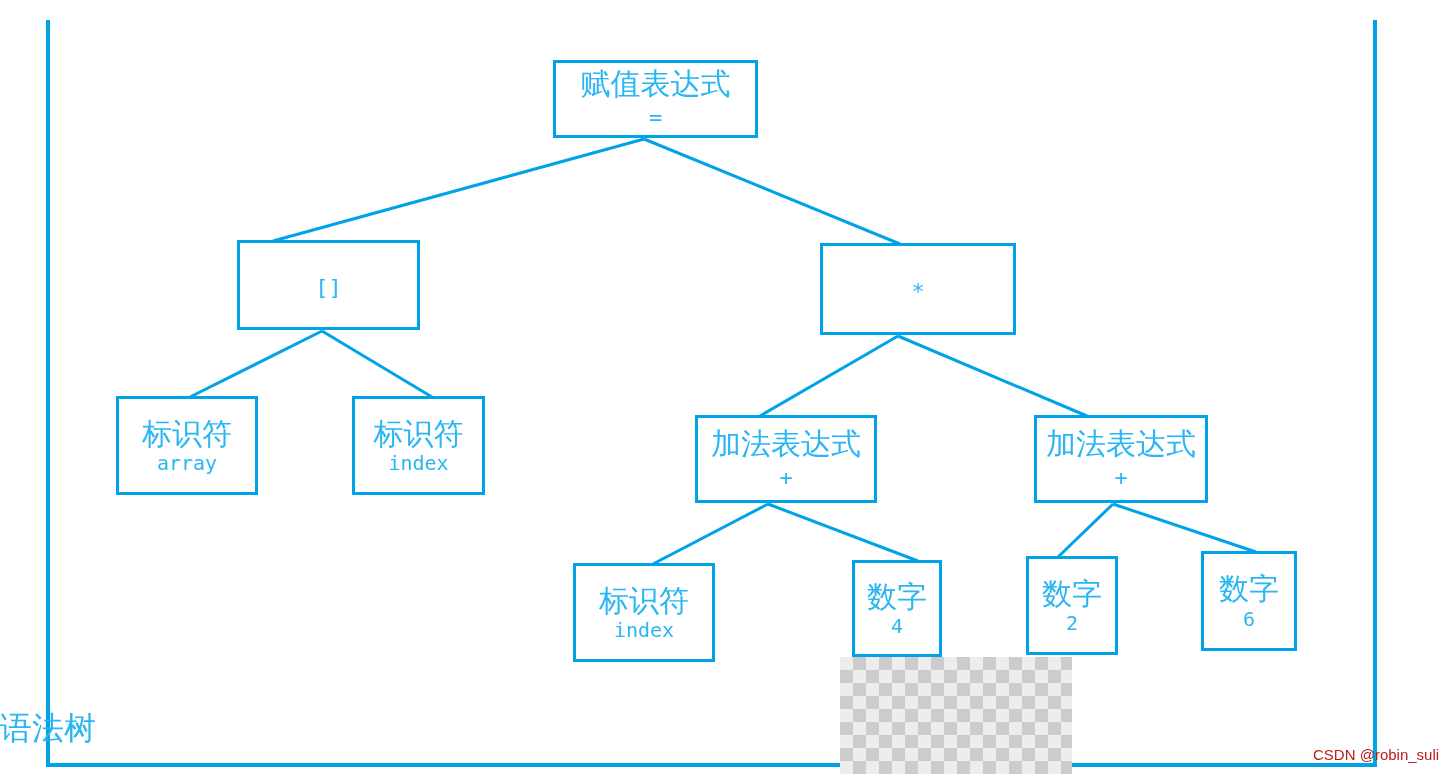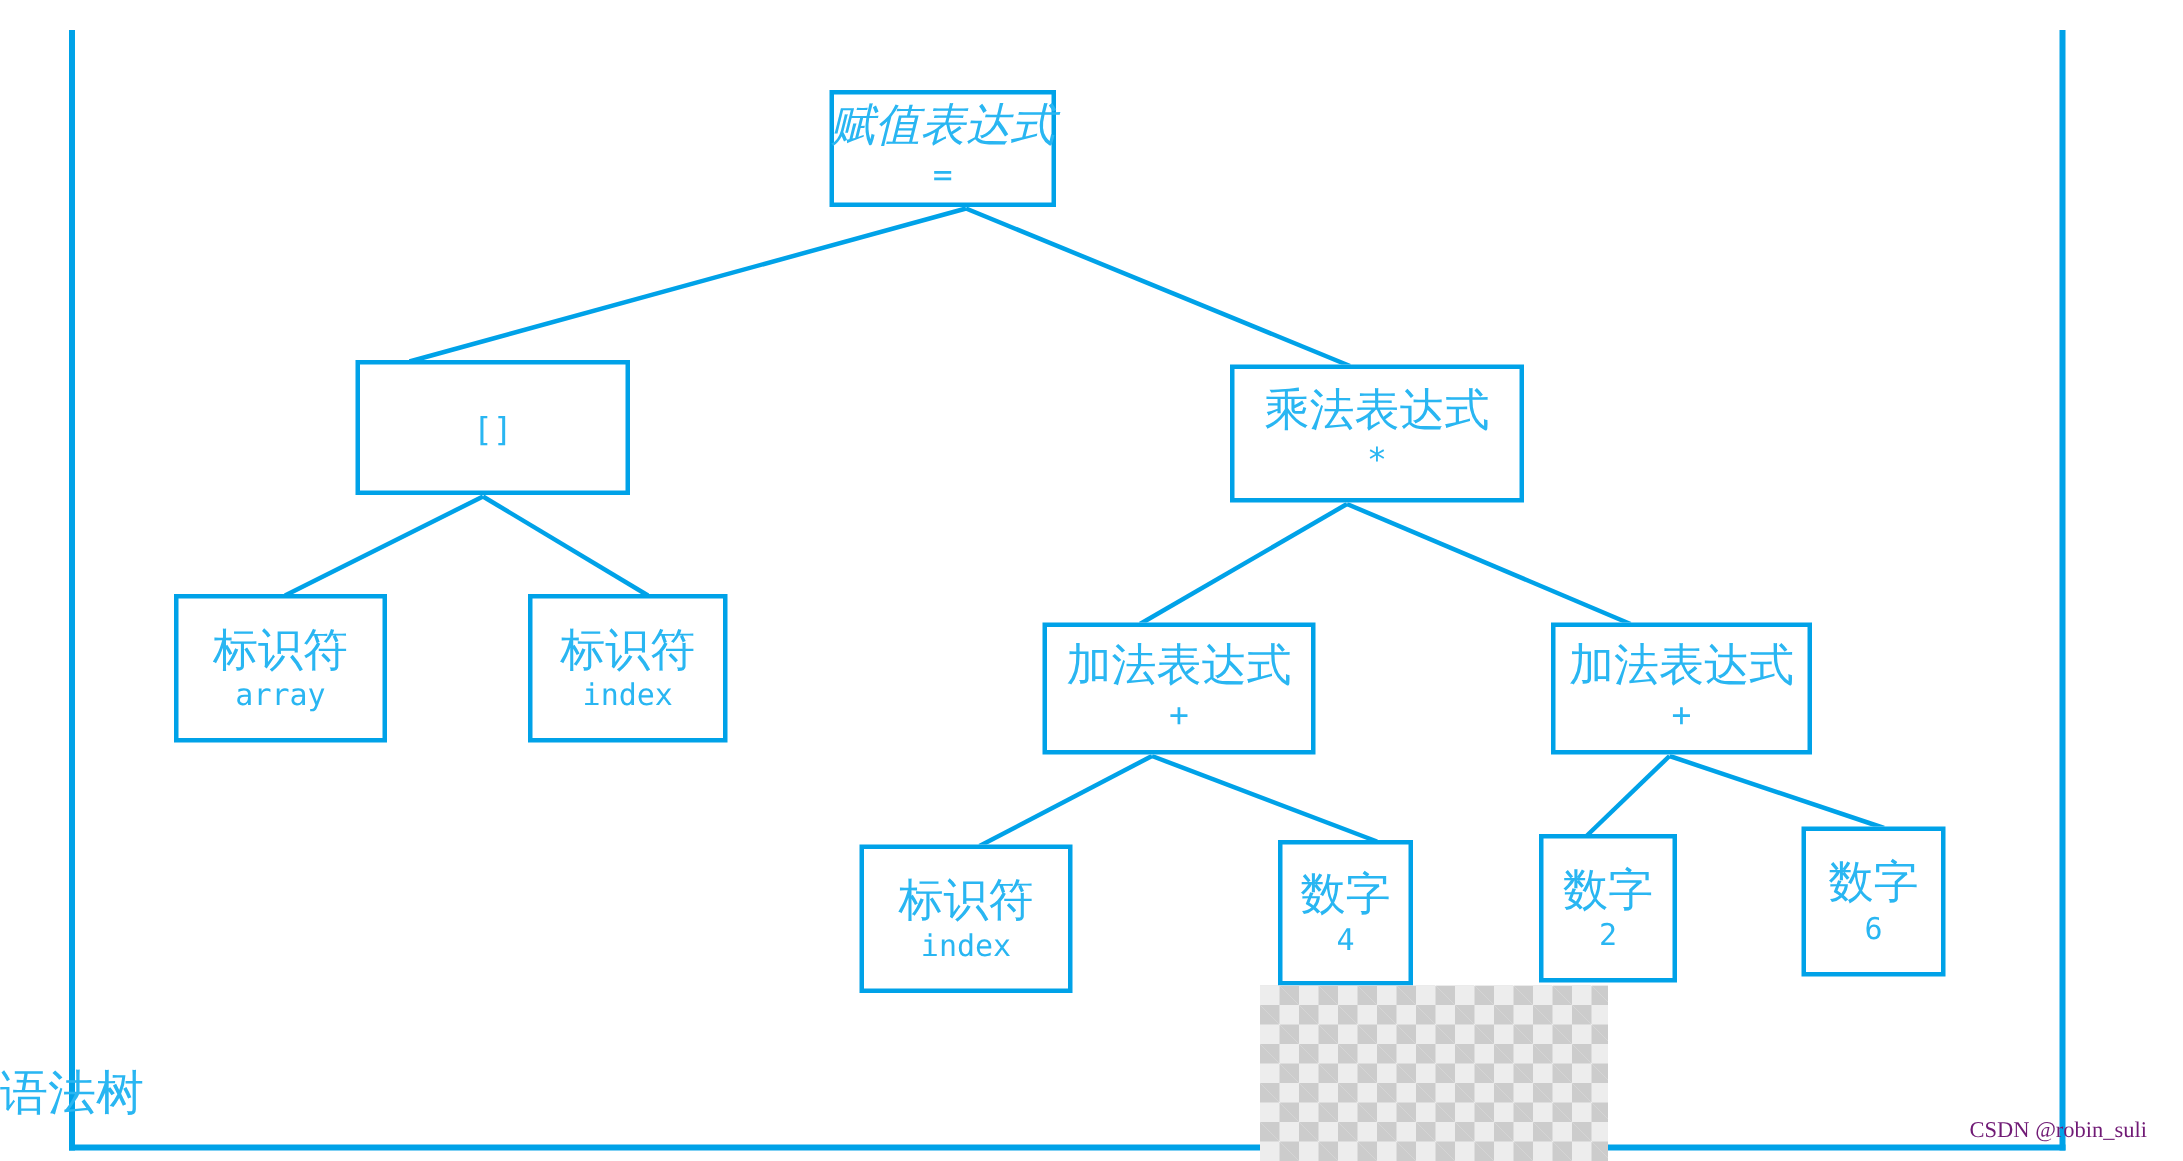--- a/index.html
+++ b/index.html
@@ -87,23 +87,23 @@
     background-color: #ededed;
     background-size: 26px 26px;
     background-position: 0 0, 13px 13px;
   }
 
   
   #watermark {
     position: absolute;
     left: 1313px;
     top: 746px;
-    font-family: Liberation Serif, serif;
+    font-family: Liberation Sans, sans-serif;
     font-size: 15px;
-    color: #701a75;
+    color: #b91c1c;
     white-space: nowrap;
   }
 </style>
 </head>
 <body>
 
 <div id="canvas">
 
   <div class="frame-edge" id="frame-left"></div>
   <div class="frame-edge" id="frame-right"></div>
@@ -116,29 +116,28 @@
       <line x1="322" y1="331" x2="432" y2="397" stroke="#00a2e8" stroke-width="3"></line>
       <line x1="898" y1="336" x2="760" y2="416" stroke="#00a2e8" stroke-width="3"></line>
       <line x1="898" y1="336" x2="1087" y2="416" stroke="#00a2e8" stroke-width="3"></line>
       <line x1="768" y1="504" x2="653" y2="564" stroke="#00a2e8" stroke-width="3"></line>
       <line x1="768" y1="504" x2="918" y2="561" stroke="#00a2e8" stroke-width="3"></line>
       <line x1="1113" y1="504" x2="1058" y2="557" stroke="#00a2e8" stroke-width="3"></line>
       <line x1="1113" y1="504" x2="1256" y2="552" stroke="#00a2e8" stroke-width="3"></line>
     </svg>
 
   <div id="nodes-layer">
-      <div class="node op" style="left: 553px; top: 60px; width: 151px; height: 78px; font-style: italic;">
+      <div class="node op" style="left: 553px; top: 60px; width: 205px; height: 78px;">
         <div class="label">赋值表达式</div>
         <div class="sub">=</div>
       </div>
       <div class="node op" style="left: 237px; top: 240px; width: 183px; height: 90px;">
         <div class="sub">[]</div>
       </div>
       <div class="node op" style="left: 820px; top: 243px; width: 196px; height: 92px;">
-        <div class="label">乘法表达式</div>
         <div class="sub">*</div>
       </div>
       <div class="node" style="left: 116px; top: 396px; width: 142px; height: 99px;">
         <div class="label">标识符</div>
         <div class="sub">array</div>
       </div>
       <div class="node" style="left: 352px; top: 396px; width: 133px; height: 99px;">
         <div class="label">标识符</div>
         <div class="sub">index</div>
       </div>

